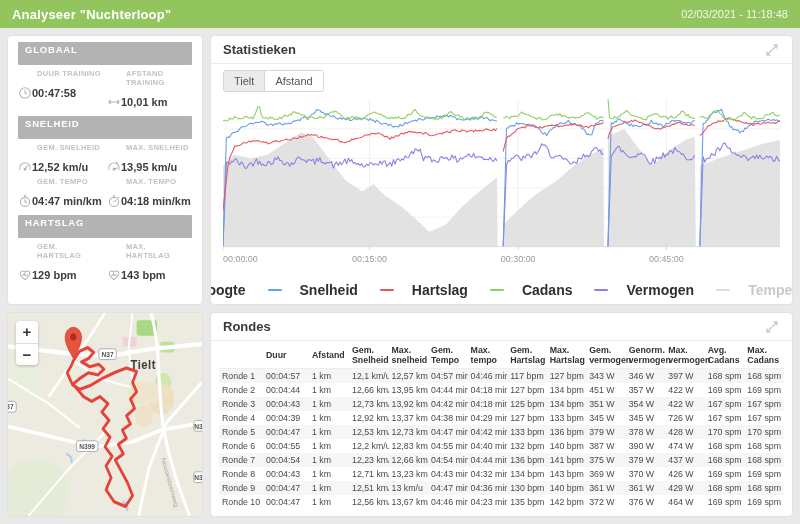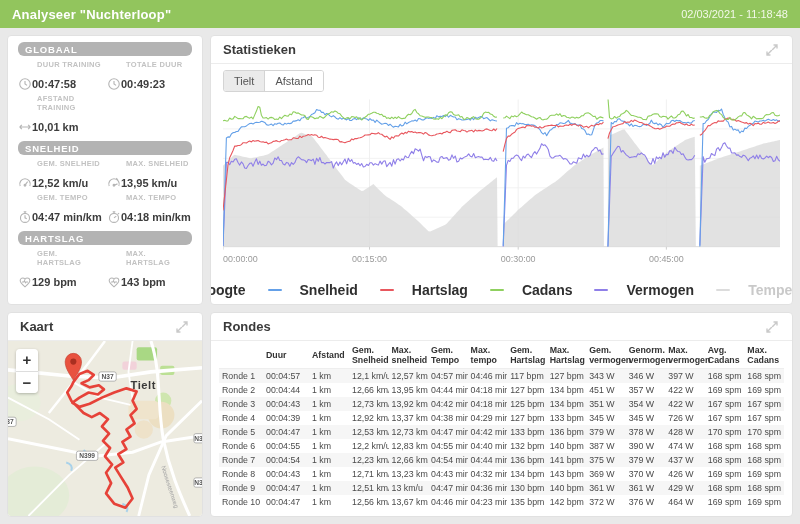--- a/index.html
+++ b/index.html
@@ -11,21 +11,21 @@
   .topbar .title { color:#fff; font-size:13px; font-weight:bold; letter-spacing:.2px; }
   .topbar .datetime { color:#f2f8e8; font-size:11px; }
   
   .main { flex:1; display:grid; grid-template-columns:196px 1fr; grid-template-rows:270px 1fr; gap:7px; padding:7px; min-height:0; }
   .panel { background:#fff; border:1px solid #e1e1e1; border-radius:4px; overflow:hidden; display:flex; flex-direction:column; }
   .panel-header { flex:0 0 28px; display:flex; align-items:center; justify-content:space-between; padding:0 12px; border-bottom:1px solid #ececec; }
   .panel-header .ph-title { font-size:13px; font-weight:bold; color:#3a3a3a; }
   .expand-btn { width:16px; height:16px; cursor:pointer; display:flex; align-items:center; justify-content:center; }
   
   .details-body { padding:6px 10px 0 10px; overflow:hidden; flex:1; }
-  .d-banner { background:#b3b3b3; color:#fff; font-size:9.5px; font-weight:bold; letter-spacing:.8px; border-radius:6px; padding:2px 7px; height:14px; line-height:11px; margin-bottom:4px; }
+  .d-banner { background:#b3b3b3; color:#fff; font-size:9.5px; font-weight:bold; letter-spacing:.8px; border-radius:1px; padding:2px 7px; height:23px; line-height:11px; margin-bottom:4px; }
   .d-grid { display:grid; grid-template-columns:1fr 1fr; column-gap:4px; margin-bottom:4px; }
   .d-stat { margin-bottom:3px; }
   .d-label { font-size:7.5px; font-weight:bold; color:#c2c2c2; letter-spacing:.3px; margin-left:19px; line-height:9px; }
   .d-valrow { display:flex; align-items:center; gap:0; margin-top:8px; }
   .d-icon { width:14px; height:14px; flex:0 0 14px; color:#b5b5b5; }
   .d-icon svg { width:14px; height:14px; display:block; }
   .d-value { font-size:11px; font-weight:bold; color:#3d3d3d; line-height:13px; }
   
   .stats-body { padding:6px 12px 0 12px; flex:1; display:flex; flex-direction:column; min-height:0; }
   .tab-group { display:inline-flex; border:1px solid #d4d4d4; border-radius:3px; overflow:hidden; align-self:flex-start; margin-bottom:5px; }
@@ -74,32 +74,20 @@
             <div class="d-stat">
               <div class="d-label">DUUR TRAINING</div>
               <div class="d-valrow">
                 <span class="d-icon">
                   <svg viewBox="0 0 16 16" fill="none" stroke="currentColor" stroke-width="1.3">
                     <circle cx="8" cy="8" r="6"></circle>
                     <path d="M8 4.5V8l2.4 1.6"></path>
                   </svg>
                 </span>
                 <span class="d-value">00:47:58</span>
-              </div>
-            </div>
-            <div class="d-stat">
-              <div class="d-label">TOTALE DUUR</div>
-              <div class="d-valrow">
-                <span class="d-icon">
-                  <svg viewBox="0 0 16 16" fill="none" stroke="currentColor" stroke-width="1.3">
-                    <circle cx="8" cy="8" r="6"></circle>
-                    <path d="M8 4.5V8l2.4 1.6"></path>
-                  </svg>
-                </span>
-                <span class="d-value">00:49:23</span>
               </div>
             </div>
             <div class="d-stat">
               <div class="d-label">AFSTAND TRAINING</div>
               <div class="d-valrow">
                 <span class="d-icon">
                   <svg viewBox="0 0 16 16" fill="none" stroke="currentColor" stroke-width="1.3">
                     <path d="M2 8h12M2 8l2.4-2.4M2 8l2.4 2.4M14 8l-2.4-2.4M14 8l-2.4 2.4"></path>
                   </svg>
                 </span>
@@ -273,28 +261,20 @@
             </span>
             <span class="legend-item disabled">
               <span class="legend-swatch-line" style="background: rgb(220, 220, 220);"></span>
               <span class="legend-label">Temperatuur</span>
             </span>
           </div>
       </div>
     </div>
 
     <div class="panel" style="grid-column:1;grid-row:2;">
-      <div class="panel-header">
-        <span class="ph-title">Kaart</span>
-        <span class="expand-btn">
-          <svg viewBox="0 0 16 16">
-              <path d="M10 3h3v3M13 3L8.6 7.4M6 13H3v-3M3 13l4.4-4.4" stroke="#c9c9c9" fill="none" stroke-width="1.4" stroke-linecap="round"></path>
-            </svg>
-        </span>
-      </div>
       <div class="map-area">
         <svg class="mapsvg" viewBox="0 0 190 170" preserveAspectRatio="none">
           <rect x="0" y="0" width="190" height="170" fill="#edebe0"></rect>
 
           <ellipse cx="26" cy="150" rx="34" ry="28" fill="#e4ecd7"></ellipse>
           <ellipse cx="10" cy="60" rx="22" ry="18" fill="#e9eedd"></ellipse>
           <rect x="126" y="6" width="20" height="13" rx="2" fill="#a9d884"></rect>
           <rect x="149" y="24" width="14" height="9" rx="2" fill="#bce095"></rect>
           <circle cx="152" cy="58" r="8" fill="#cfe6af"></circle>
           <circle cx="150" cy="72" r="13" fill="#ecdfc2"></circle>

